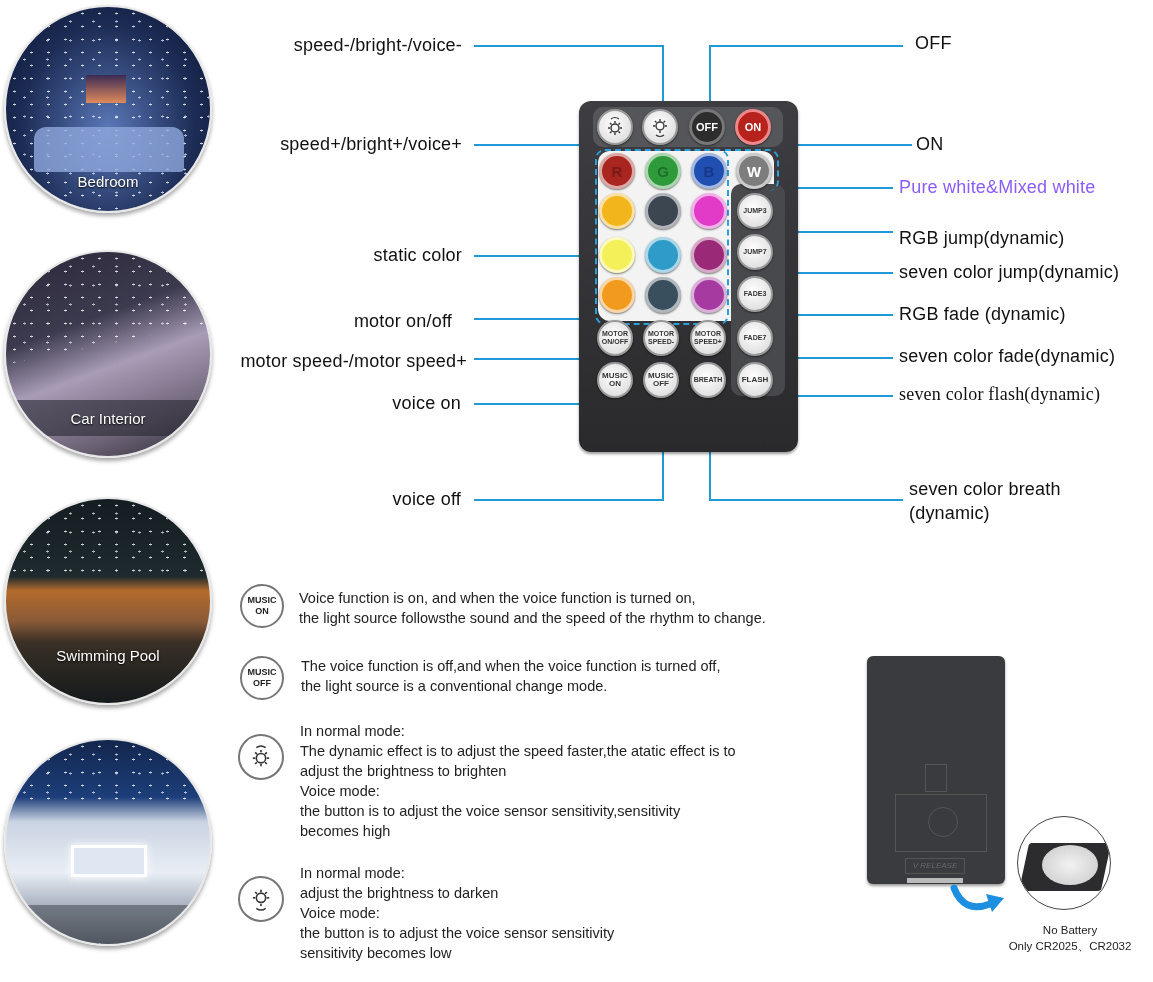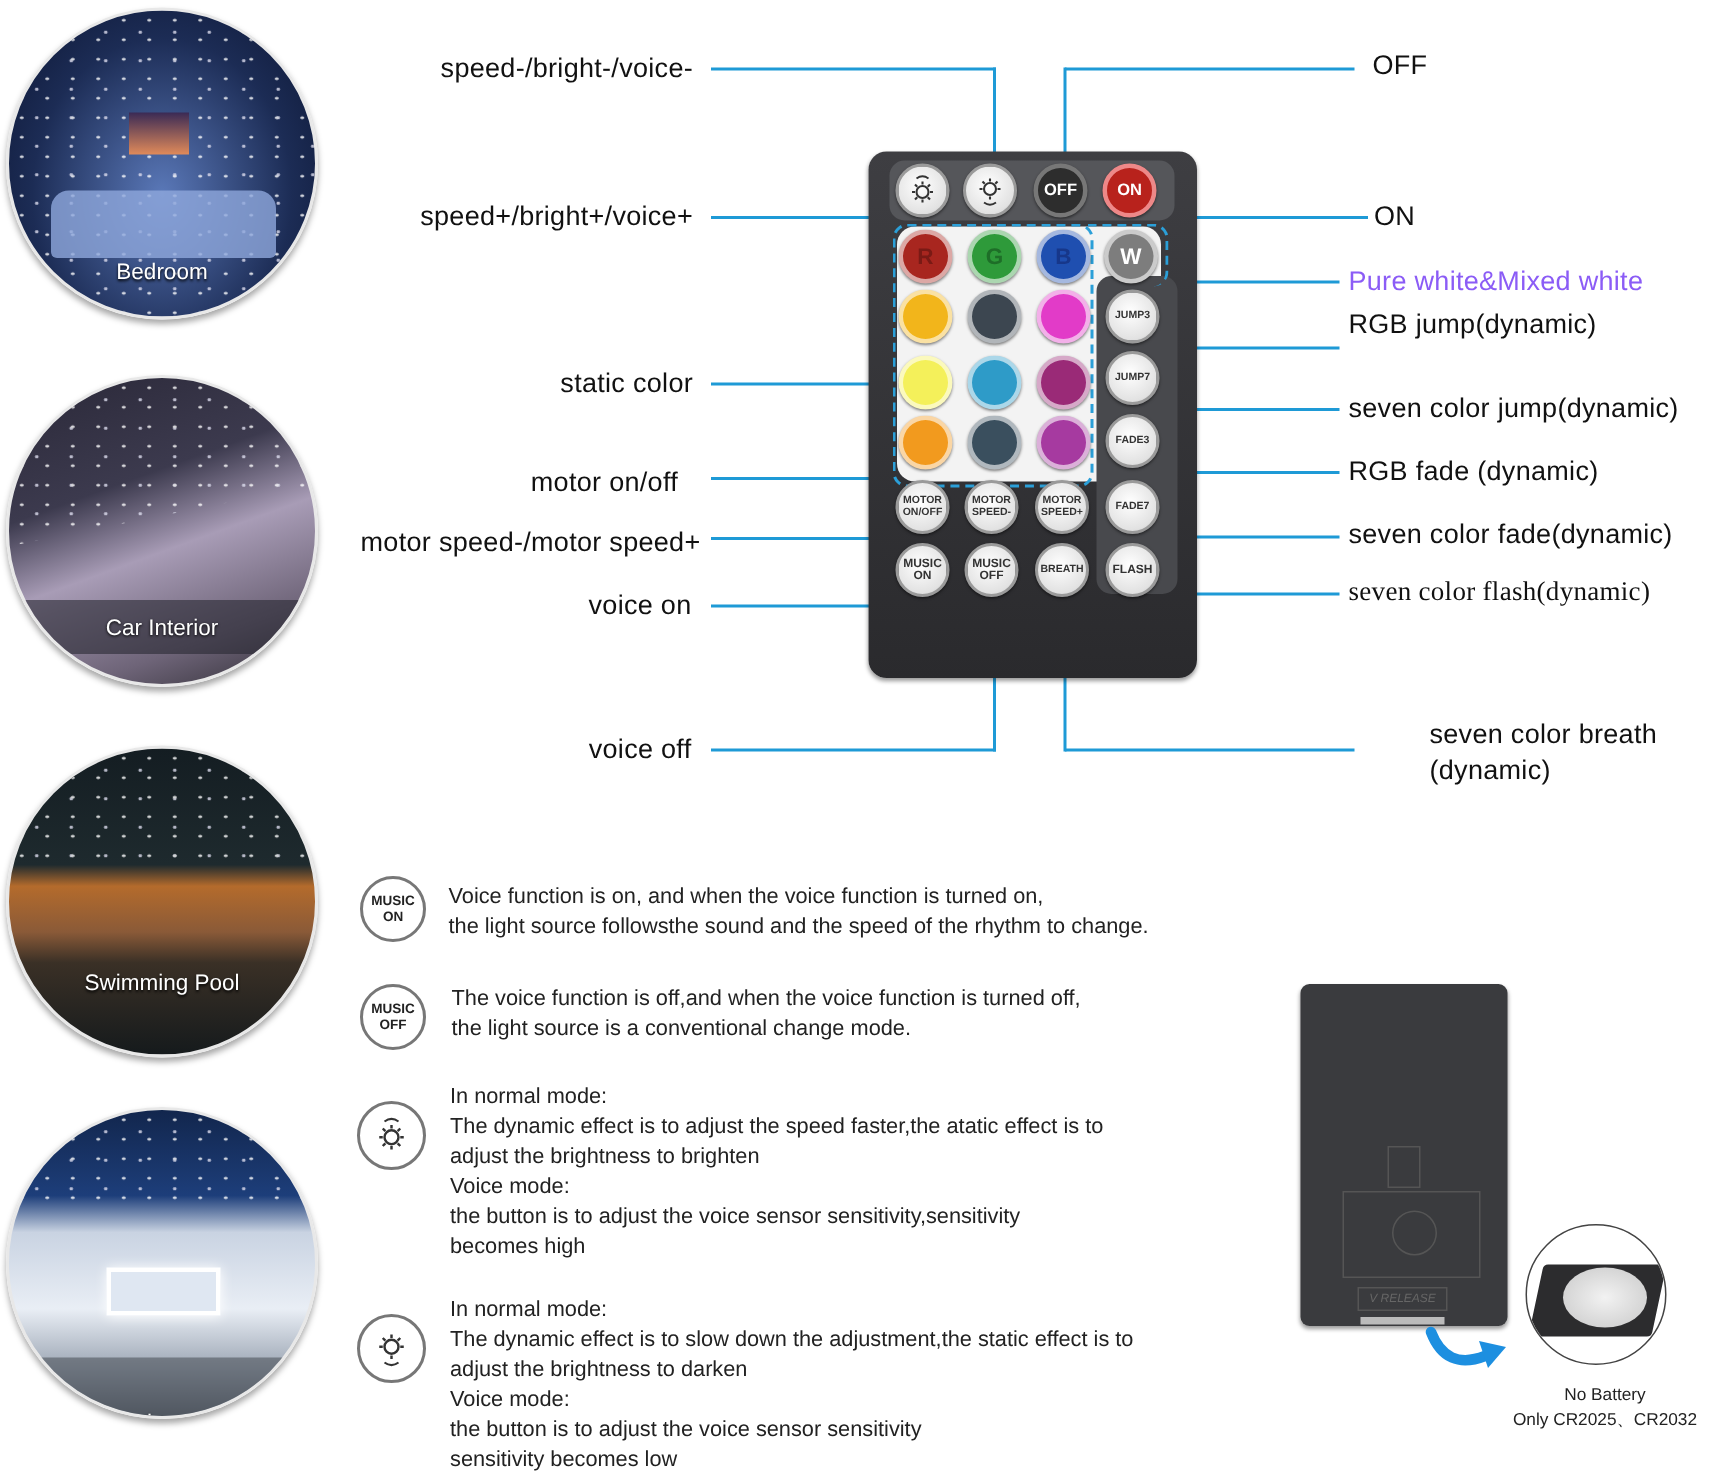--- a/index.html
+++ b/index.html
@@ -115,26 +115,26 @@
 <div class="lbl" style="right:691px;top:134px;">speed+/bright+/voice+</div>
 <div class="lbl" style="right:691px;top:245px;">static color</div>
 <div class="lbl" style="right:701px;top:311px;">motor on/off</div>
 <div class="lbl" style="right:686px;top:351px;">motor speed-/motor speed+</div>
 <div class="lbl" style="right:692px;top:393px;">voice on</div>
 <div class="lbl" style="right:692px;top:489px;">voice off</div>
 
 <div class="lbl" style="left:915px;top:33px;">OFF</div>
 <div class="lbl" style="left:916px;top:134px;">ON</div>
 <div class="lbl" style="left:899px;top:177px;color:#8b5cf6;">Pure white&amp;Mixed white</div>
-<div class="lbl" style="left:899px;top:206px;">RGB jump(dynamic)</div>
+<div class="lbl" style="left:899px;top:228px;">RGB jump(dynamic)</div>
 <div class="lbl" style="left:899px;top:262px;">seven color jump(dynamic)</div>
 <div class="lbl" style="left:899px;top:304px;">RGB fade (dynamic)</div>
 <div class="lbl" style="left:899px;top:346px;">seven color fade(dynamic)</div>
 <div class="lbl" style="left:899px;top:384px;font-family:Liberation Serif, serif;">seven color flash(dynamic)</div>
-<div class="lbl" style="left:909px;top:477px;line-height:24px;margin-left:44px;">
+<div class="lbl" style="left:909px;top:477px;line-height:24px;">
   <div>seven color breath</div>
   <div>(dynamic)</div>
 </div>
 
 <div class="remote">
   <div class="panel-top"></div>
   <div class="panel-col"></div>
   <div class="panel-side"></div>
   <div class="dashed" style="left:16px;top:48px;width:130px;height:172px;"></div>
   <div class="dashed" style="left:146px;top:48px;width:52px;height:40px;border-left:none;border-bottom:none;border-radius:0 10px 10px 0;"></div>
@@ -281,21 +281,20 @@
         <line x1="5" y1="11" x2="7" y2="11"></line>
         <line x1="17" y1="11" x2="19" y2="11"></line>
         <line x1="7" y1="6" x2="8.5" y2="7.5"></line>
         <line x1="17" y1="6" x2="15.5" y2="7.5"></line>
       </g>
       <path d="M8 20 Q12 23 16 20" fill="none" stroke="#333" stroke-width="1.2"></path>
     </svg>
 </div>
 <div class="desc" style="left:300px;top:863px;">
   <div>In normal mode:</div>
-  <div>The dynamic effect is to slow down the adjustment,the static effect is to</div>
   <div>adjust the brightness to darken</div>
   <div>Voice mode:</div>
   <div>the button is to adjust the voice sensor sensitivity</div>
   <div>sensitivity becomes low</div>
 </div>
 
 <div class="back">
   <div class="abs" style="left:58px;top:108px;width:20px;height:26px;border:1px solid #555;"></div>
   <div class="abs" style="left:28px;top:138px;width:90px;height:56px;border:1px solid #555;">
     <div class="abs" style="left:32px;top:12px;width:28px;height:28px;border-radius:50%;border:1px solid #555;"></div>

